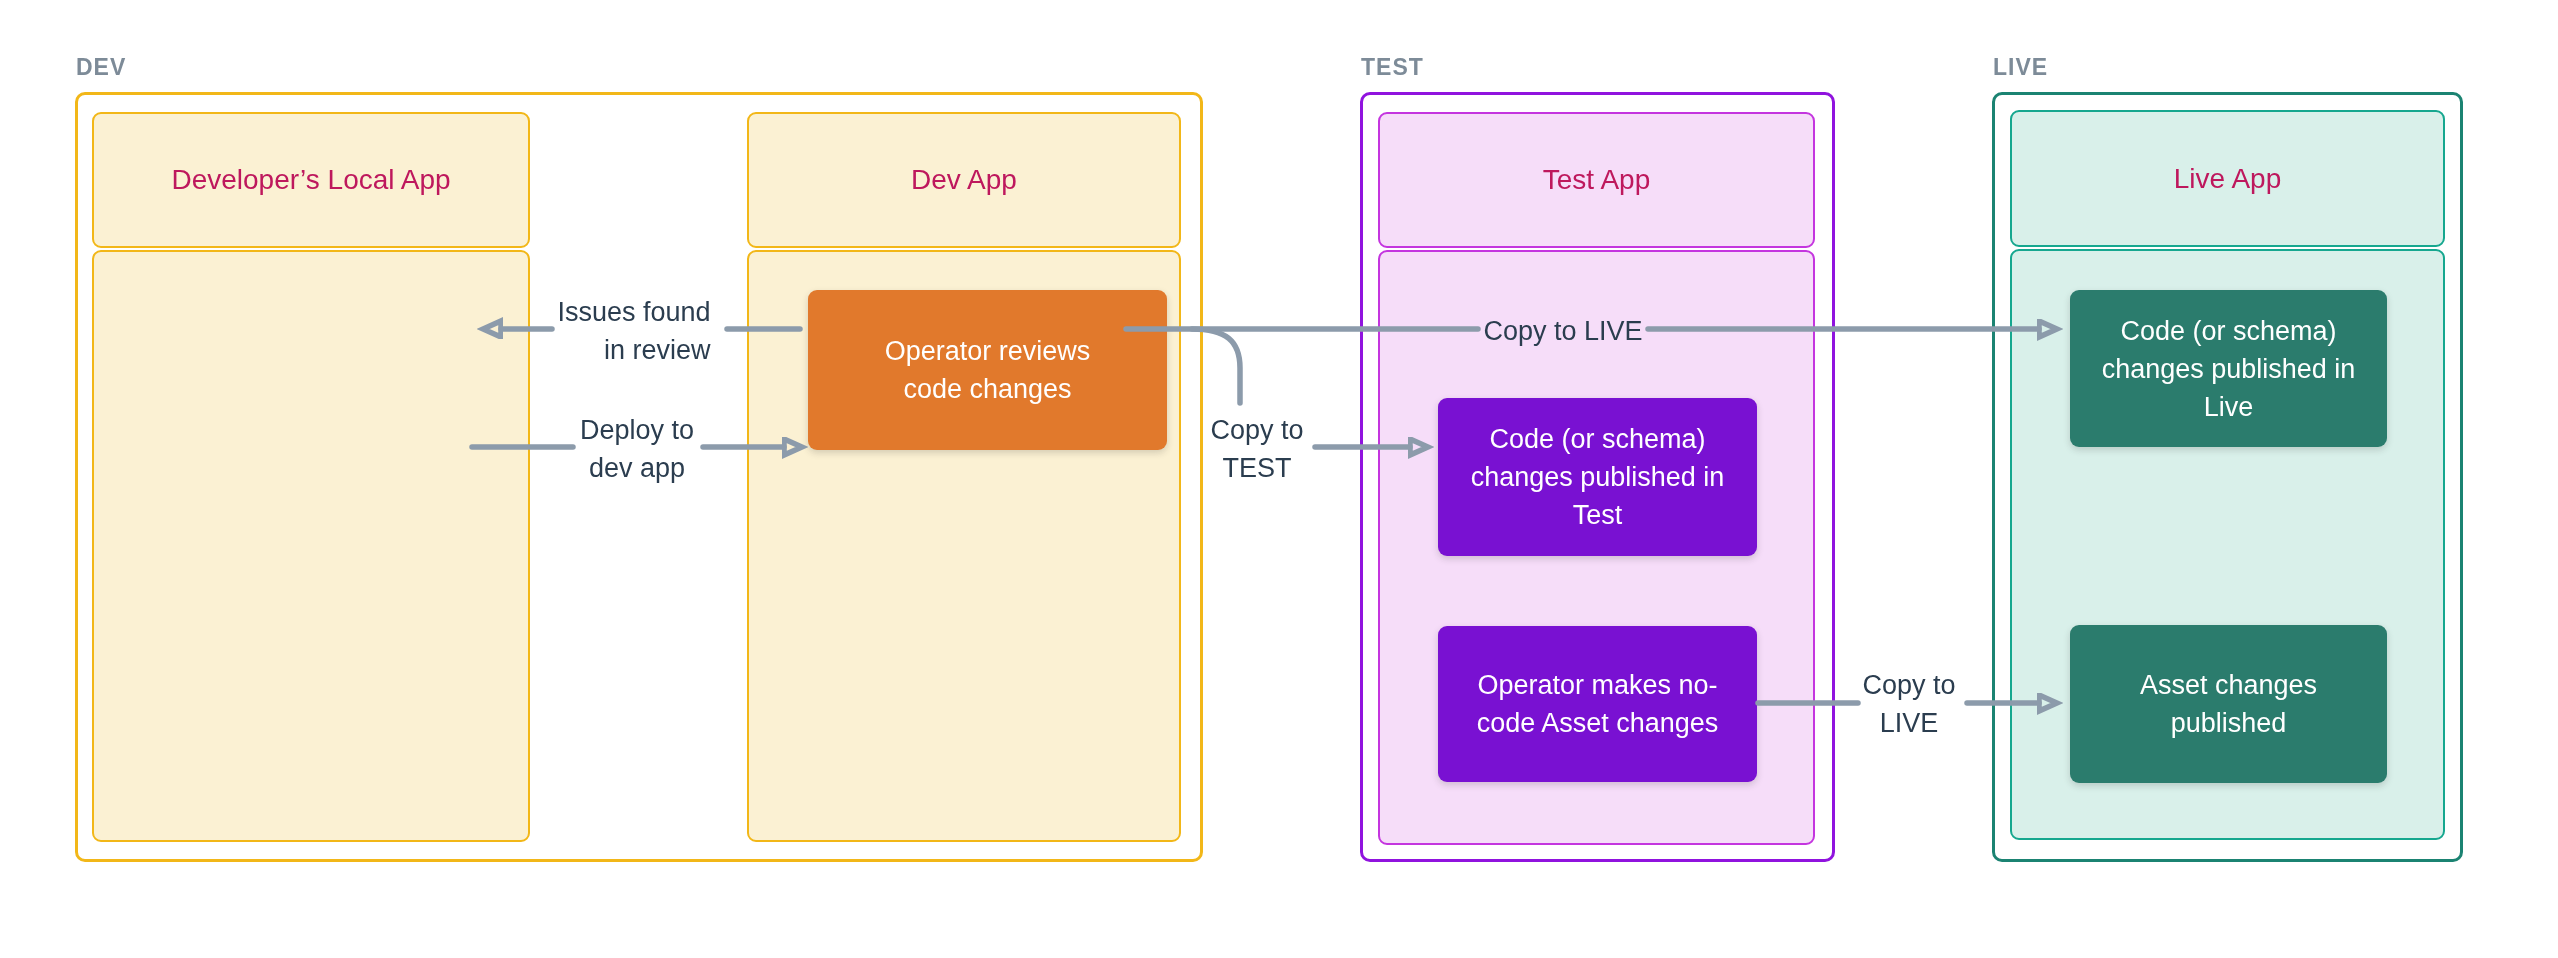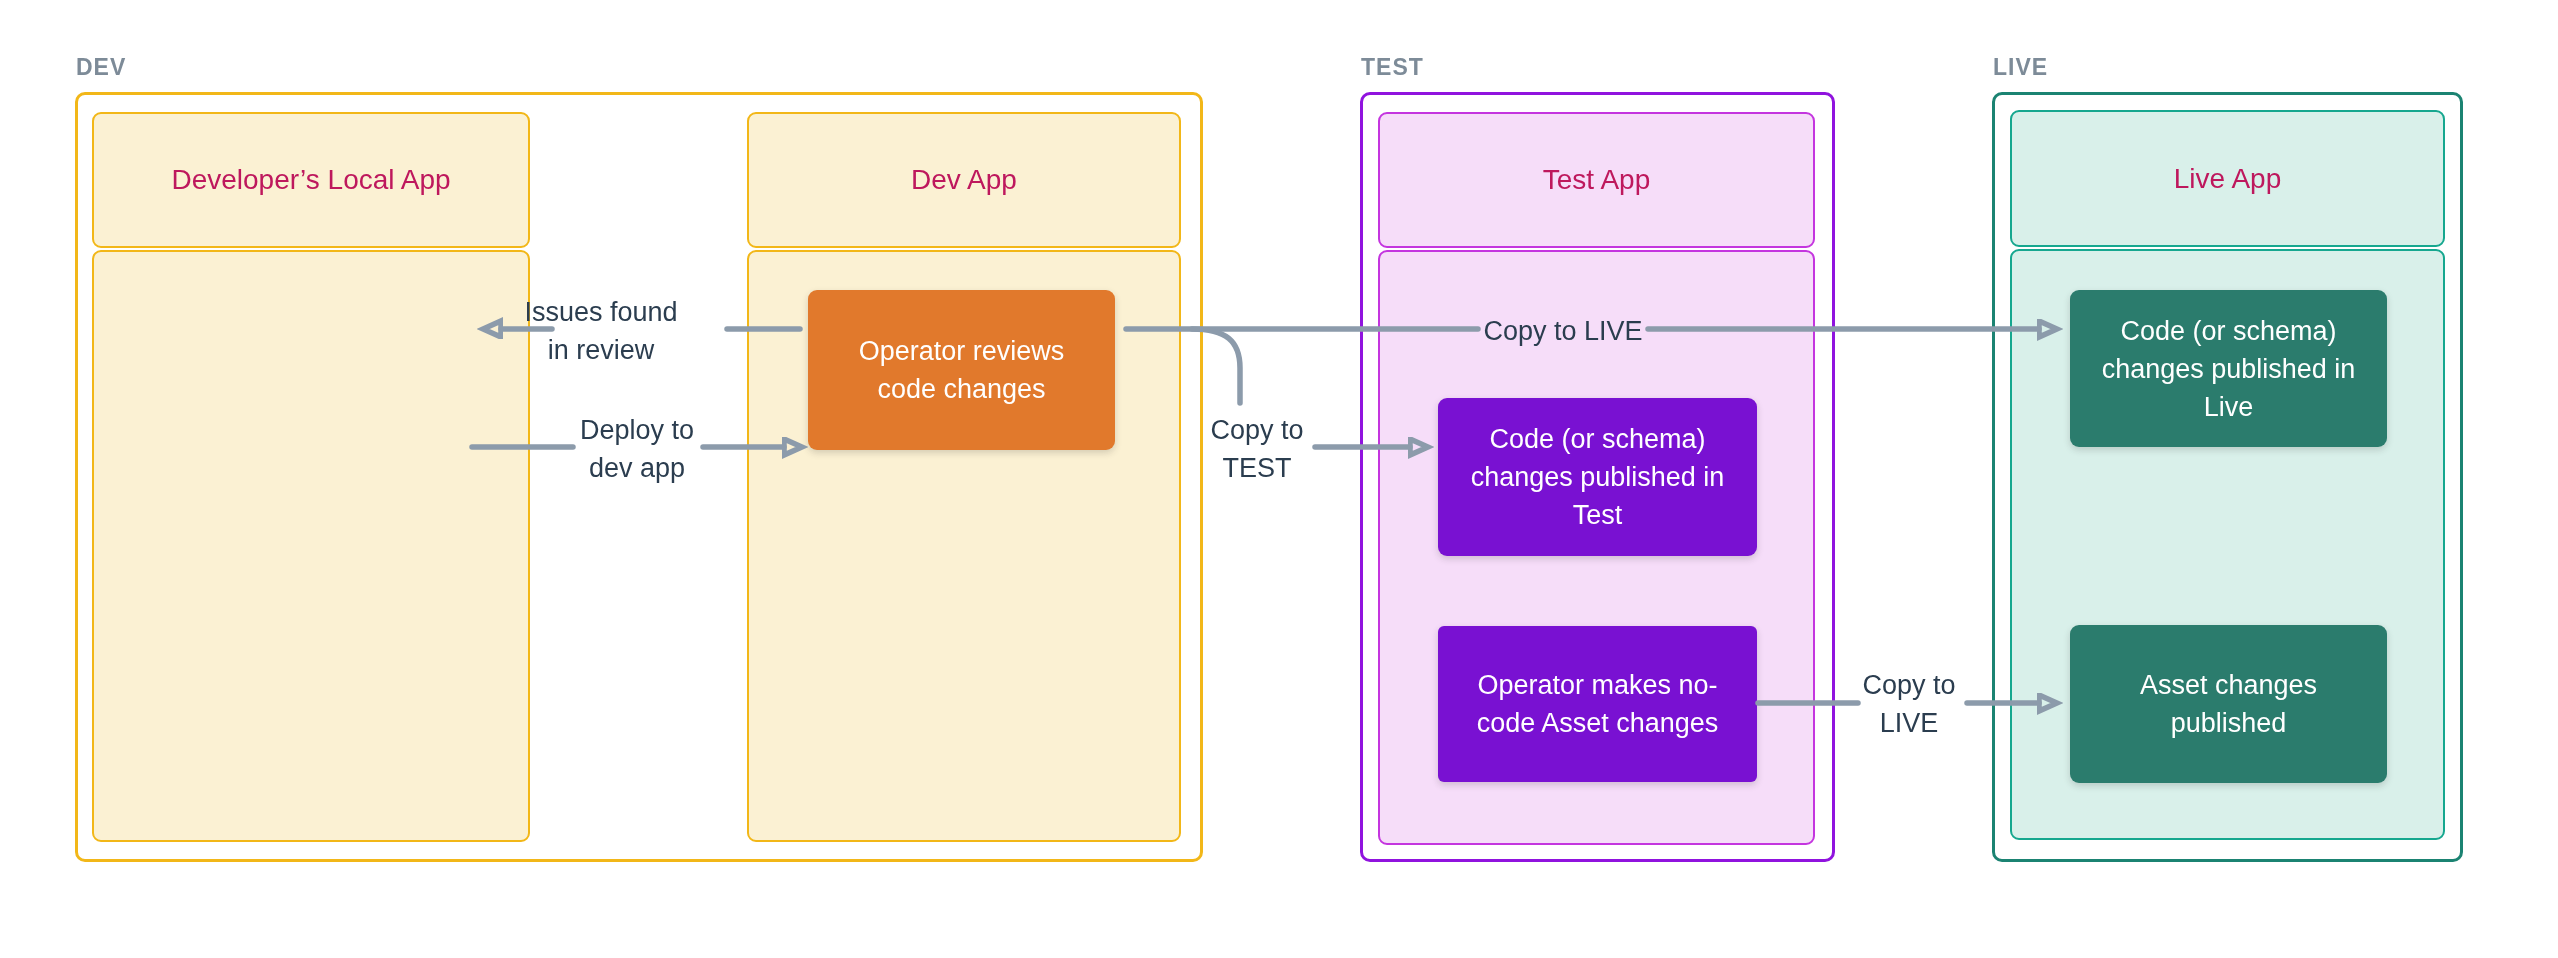--- a/index.html
+++ b/index.html
@@ -110,34 +110,34 @@
 
   <div class="panel panel-dev" style="left:92px; top:112px; width:438px; height:136px;">
     <div class="panel-title">Developer’s Local App</div>
   </div>
   <div class="panel panel-dev" style="left:92px; top:250px; width:438px; height:592px;"></div>
 
   <div class="panel panel-dev" style="left:747px; top:112px; width:434px; height:136px;">
     <div class="panel-title">Dev App</div>
   </div>
   <div class="panel panel-dev" style="left:747px; top:250px; width:434px; height:592px;"></div>
-  <div class="node node-orange" style="left:808px; top:290px; width:307px; height:160px;">Operator reviews
+  <div class="node node-orange" style="left:808px; top:290px; width:359px; height:160px;">Operator reviews
 code changes</div>
 
   <div class="section-label" style="left:1361px; top:54px;">TEST</div>
   <div class="env-box env-test" style="left:1360px; top:92px; width:475px; height:770px;"></div>
 
   <div class="panel panel-test" style="left:1378px; top:112px; width:437px; height:136px;">
     <div class="panel-title">Test App</div>
   </div>
   <div class="panel panel-test" style="left:1378px; top:250px; width:437px; height:595px;"></div>
   <div class="node node-purple" style="left:1438px; top:398px; width:319px; height:158px;">Code (or schema)
 changes published in
 Test</div>
-  <div class="node node-purple" style="left:1438px; top:626px; width:319px; height:156px;border-radius:6px;">Operator makes no-
+  <div class="node node-purple" style="left:1438px; top:626px; width:319px; height:156px;">Operator makes no-
 code Asset changes</div>
 
   <div class="section-label" style="left:1993px; top:54px;">LIVE</div>
   <div class="env-box env-live" style="left:1992px; top:92px; width:471px; height:770px;"></div>
 
   <div class="panel panel-live" style="left:2010px; top:110px; width:435px; height:137px;">
     <div class="panel-title">Live App</div>
   </div>
   <div class="panel panel-live" style="left:2010px; top:249px; width:435px; height:591px;"></div>
   <div class="node node-green" style="left:2070px; top:290px; width:317px; height:157px;">Code (or schema)
@@ -162,21 +162,21 @@
     <path d="M 1126 329 H 1478"></path>
     <path d="M 1192 329 C 1226 329 1240 341 1240 368 L 1240 403"></path>
     <path d="M 1648 329 H 2039" marker-end="url(#head)"></path>
 
     <path d="M 1315 447 H 1410" marker-end="url(#head)"></path>
 
     <path d="M 1758 703 H 1858"></path>
     <path d="M 1967 703 H 2039" marker-end="url(#head)"></path>
   </svg>
 
-  <div class="edge-label" style="left:601px; top:331px;">
+  <div class="edge-label" style="left:634px; top:331px;text-align:right;">
     <div>Issues found</div>
     <div>in review</div>
   </div>
 
   <div class="edge-label" style="left:637px; top:449px;">
     <div>Deploy to</div>
     <div>dev app</div>
   </div>
 
   <div class="edge-label" style="left:1257px; top:449px;">

